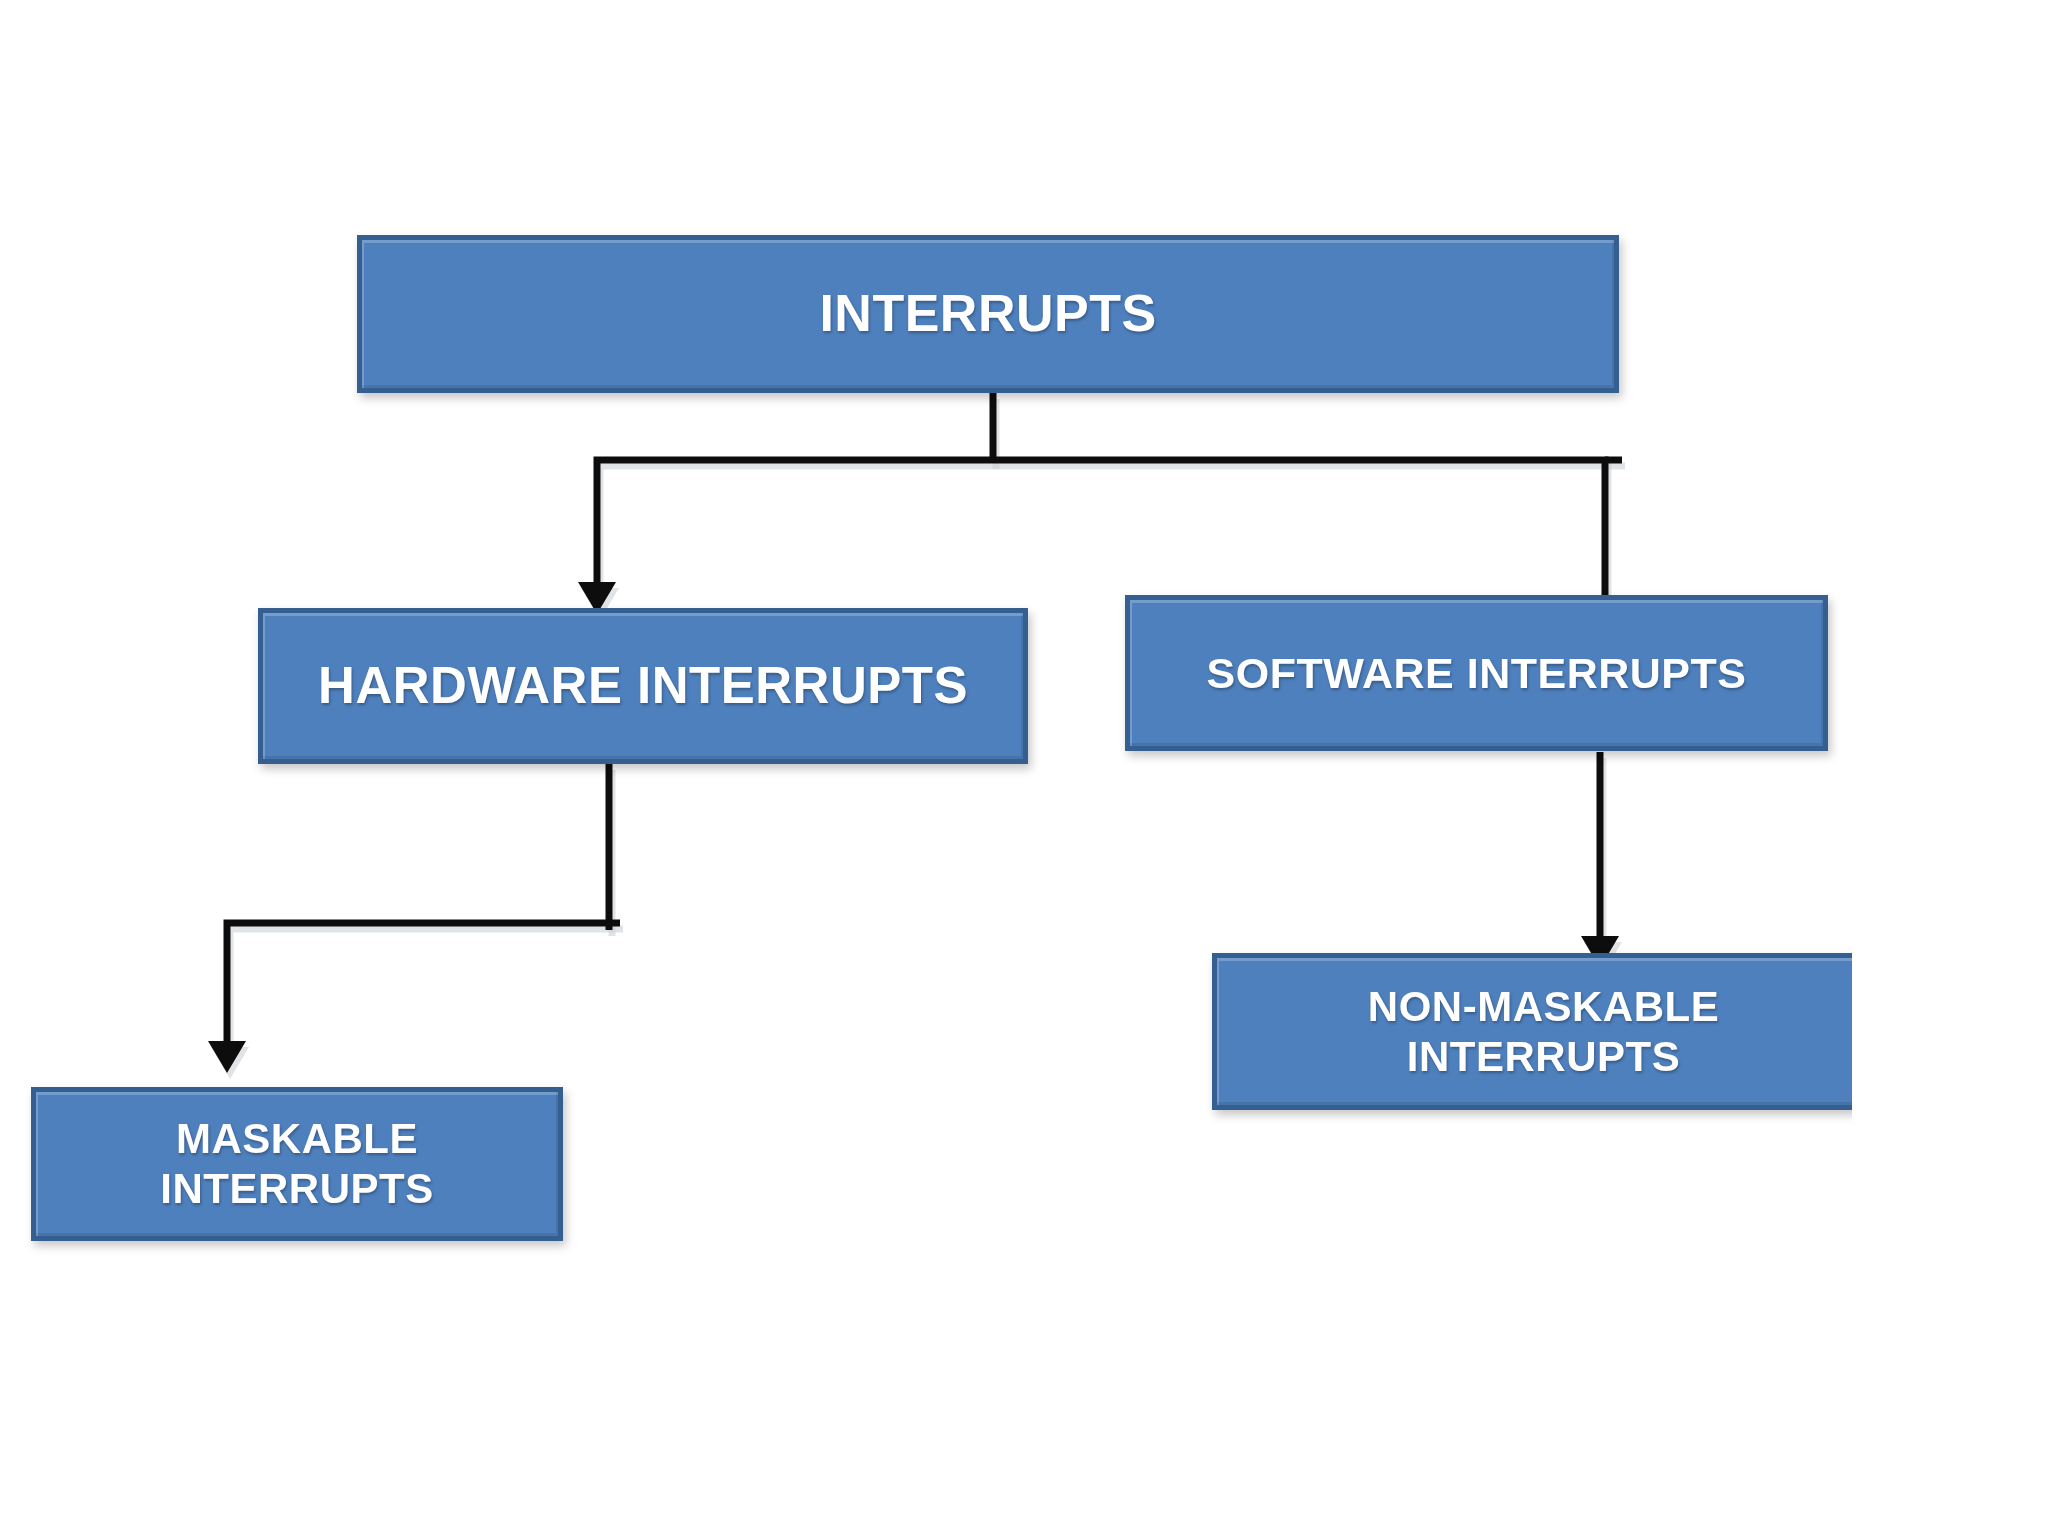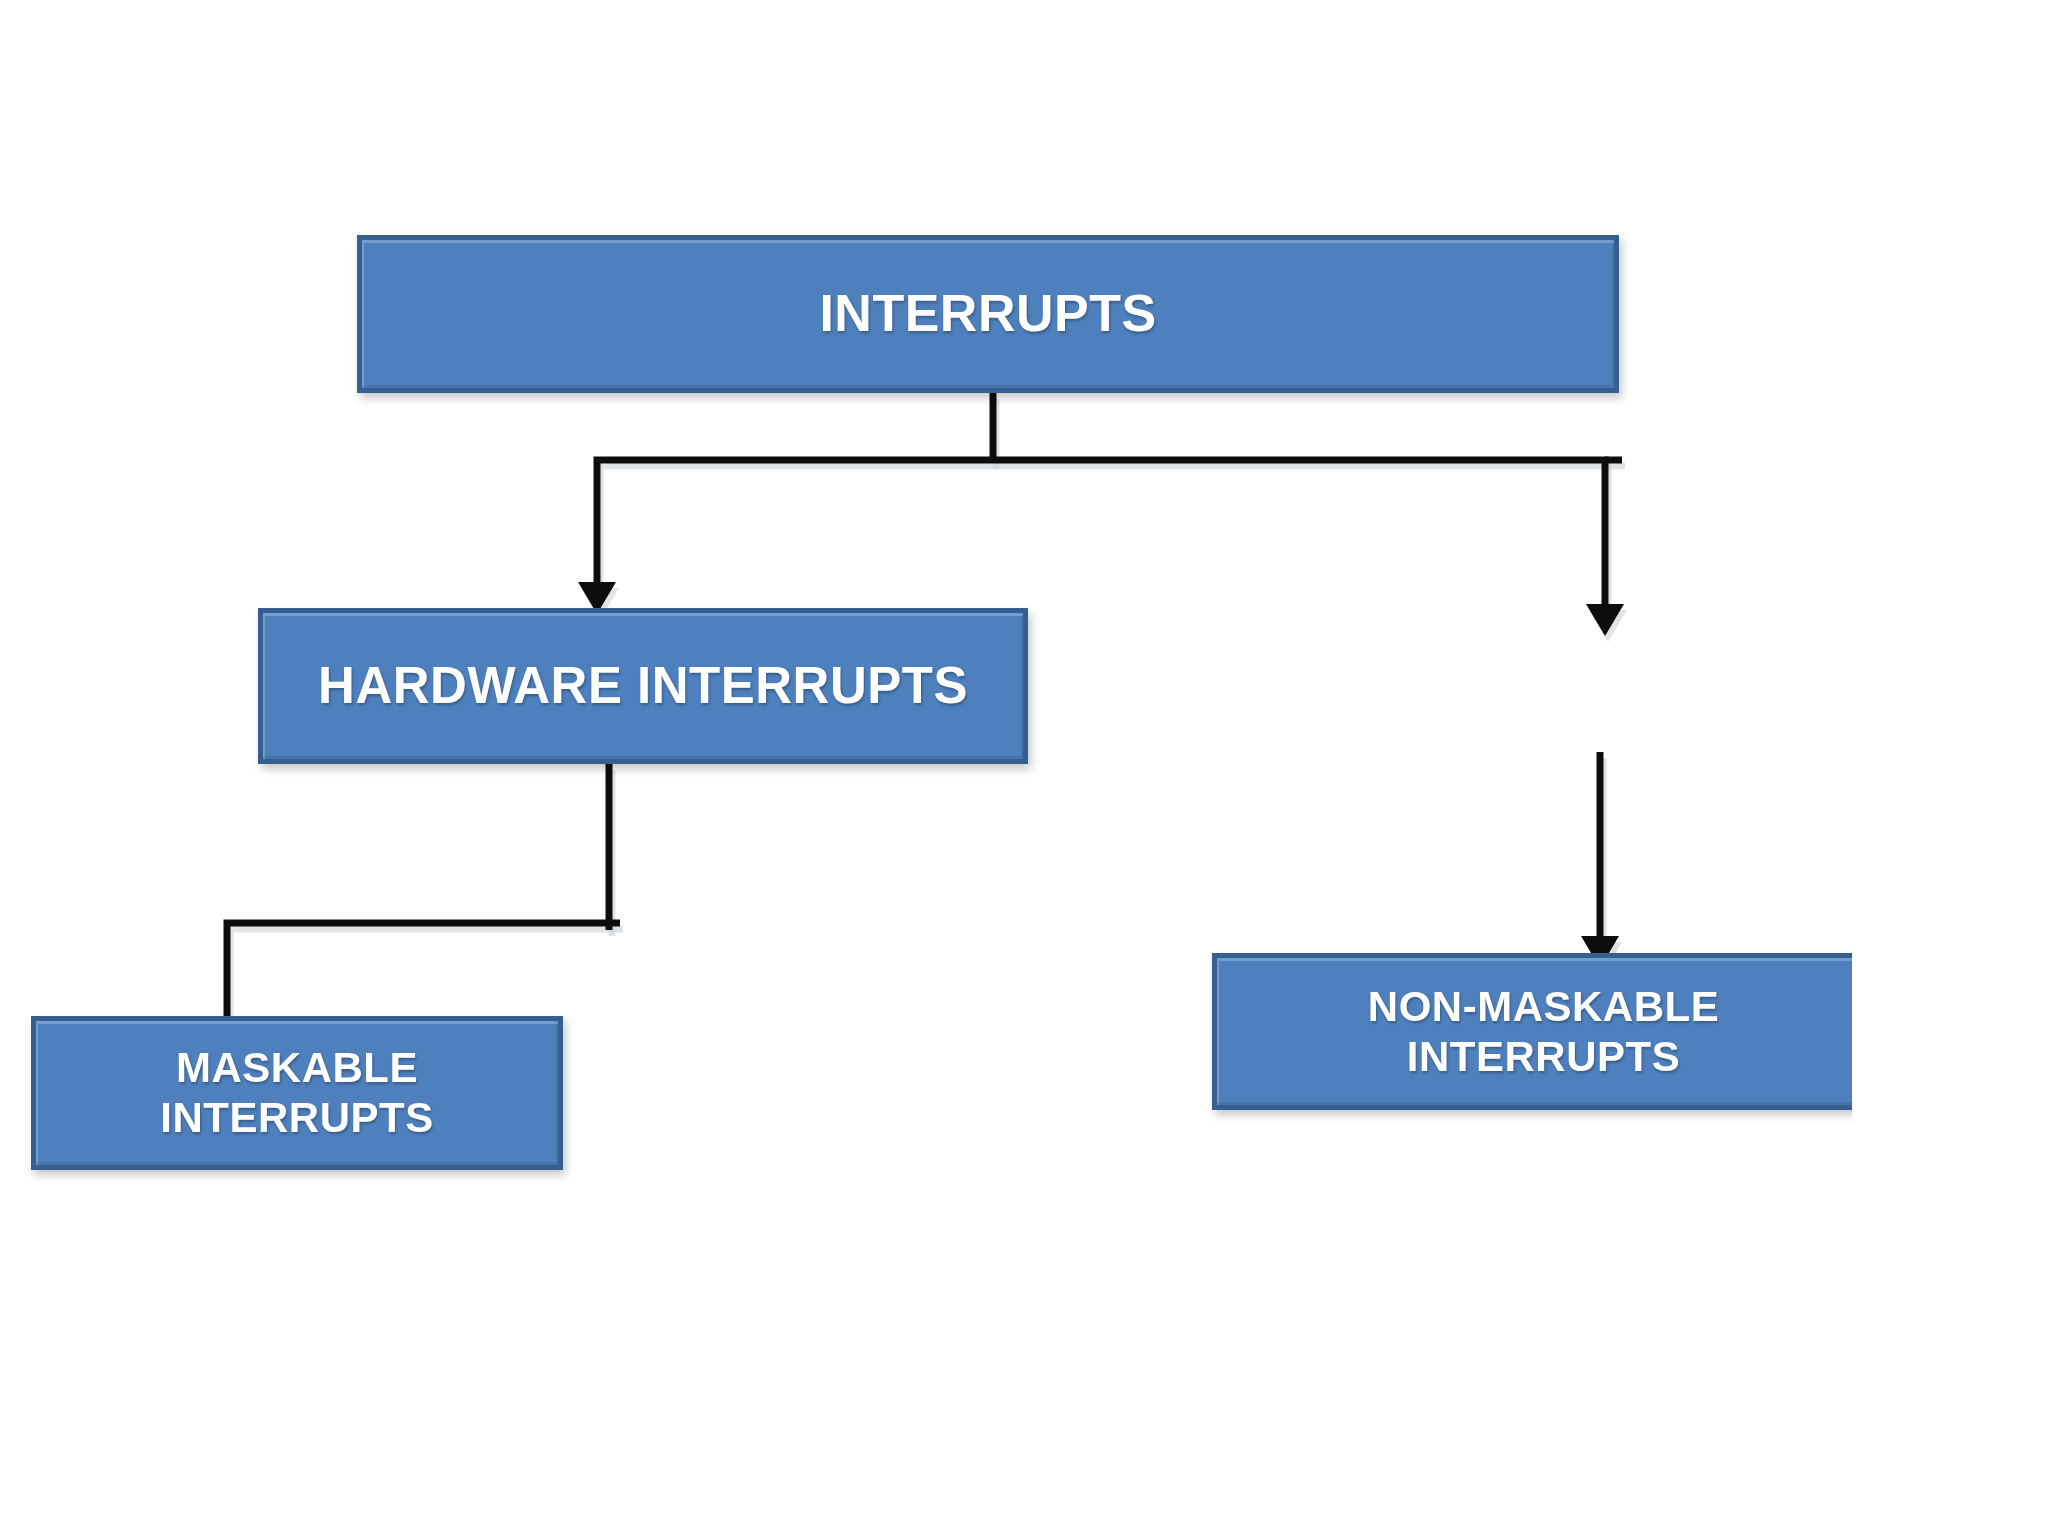--- a/index.html
+++ b/index.html
@@ -53,21 +53,21 @@
     color:var(--node-text);
     font-weight:700;
     letter-spacing:0.5px;
     text-shadow:1px 2px 3px rgba(0,0,0,0.30);
     white-space:pre-line;
     line-height:1.18;
   }
   .node-root       {left:357px;  top:235px;  width:1262px; height:158px; font-size:52px;}
   .node-hardware   {left:258px;  top:608px;  width:770px;  height:156px; font-size:51px;}
   .node-software   {left:1125px; top:595px;  width:703px;  height:156px; font-size:43px;}
-  .node-maskable   {left:31px;   top:1016px; width:532px;  height:154px; font-size:42px;}
+  .node-maskable   {left:31px;   top:1087px; width:532px;  height:154px; font-size:42px;}
   .node-nonmask    {left:1212px; top:953px;  width:663px;  height:157px; font-size:42px;}
 </style>
 </head>
 <body>
 
 <div class="stage">
 
   <svg class="connector-layer" viewBox="0 0 2048 1536" xmlns="http://www.w3.org/2000/svg">
 
     <g class="shadow" transform="translate(3,6)">
@@ -104,20 +104,23 @@
   </svg>
 
   <div class="node node-root">
     <span>INTERRUPTS</span>
   </div>
 
   <div class="node node-hardware">
     <span>HARDWARE INTERRUPTS</span>
   </div>
 
+  <div class="node node-software">
+    <span>SOFTWARE INTERRUPTS</span>
+  </div>
 
   <div class="node node-maskable">
     <span>MASKABLE
 INTERRUPTS</span>
   </div>
 
   <div class="node node-nonmask">
     <span>NON-MASKABLE
 INTERRUPTS</span>
   </div>

